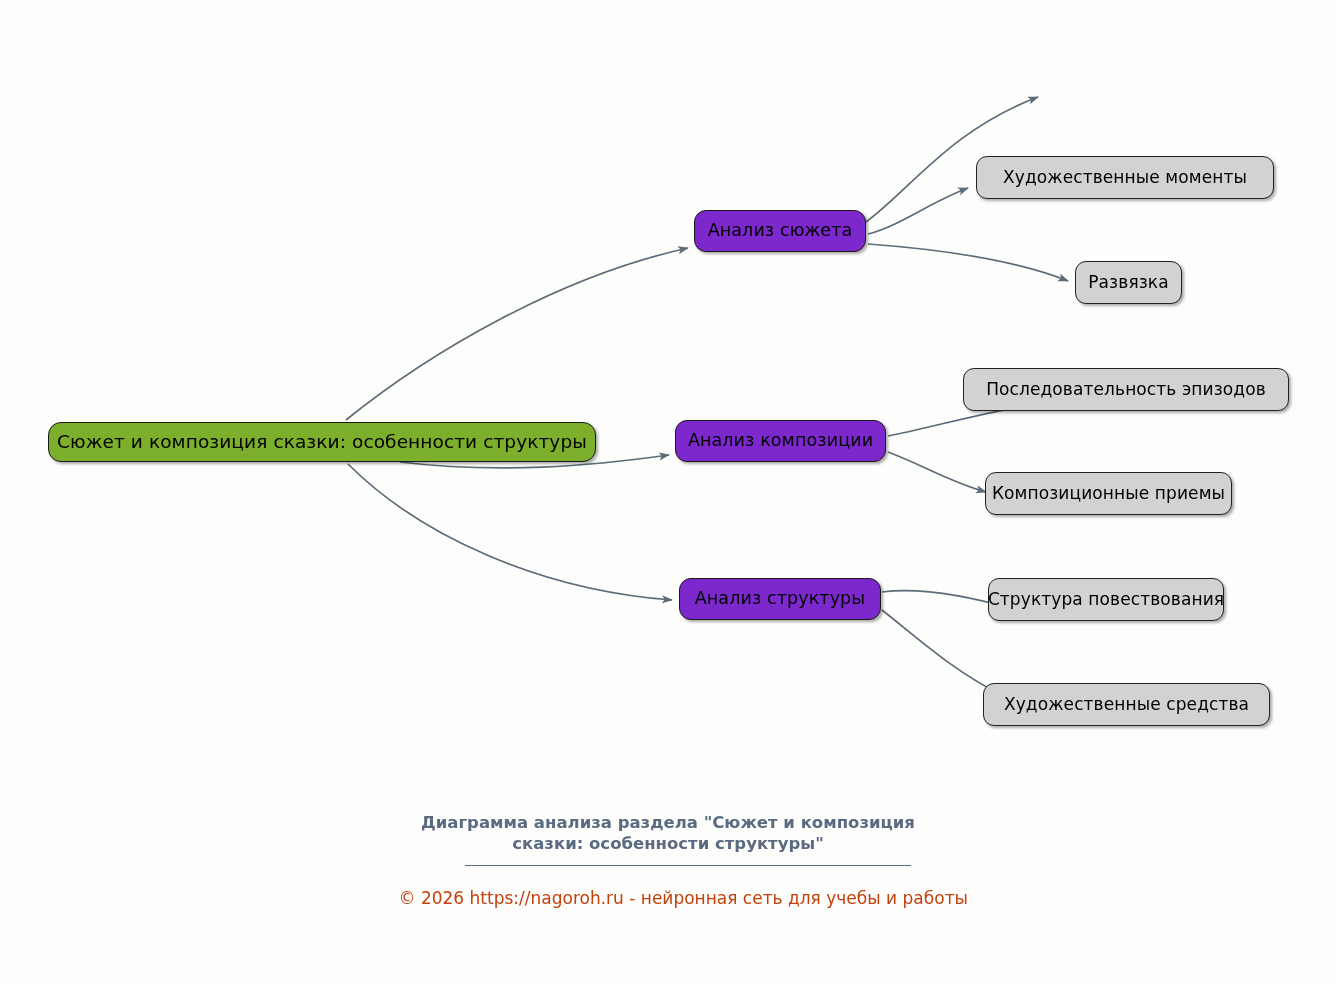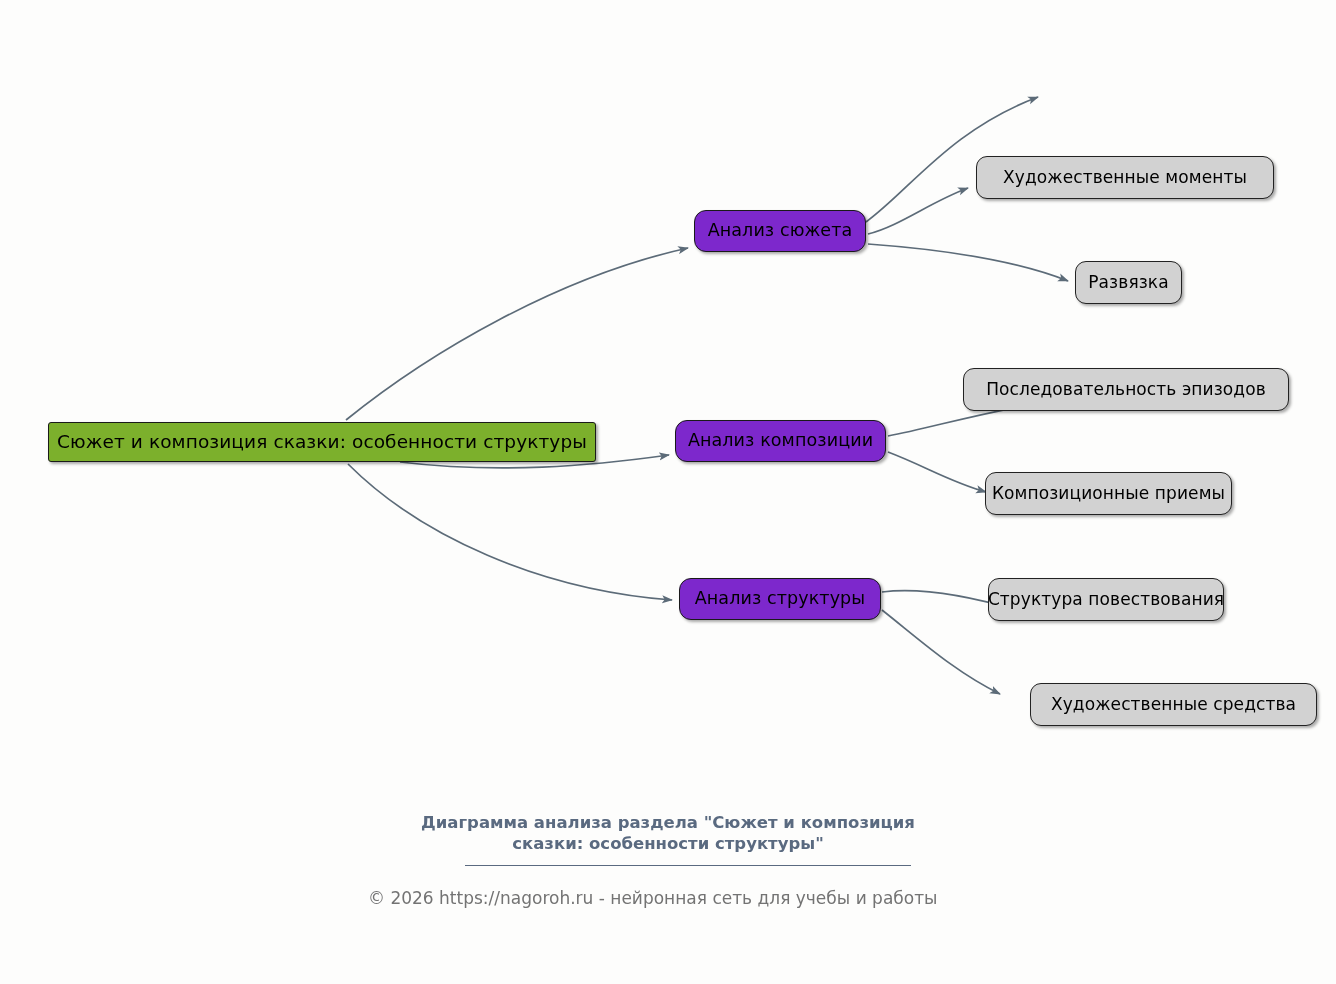--- a/index.html
+++ b/index.html
@@ -32,21 +32,21 @@
     border-radius: 11px;
     color: #000000;
     white-space: nowrap;
     box-shadow: 2px 2px 3px rgba(0,0,0,0.33);
     font-size: 17.5px;
     line-height: 1;
     letter-spacing: 0.1px;
   }
   .node.root {
     background: #7cb02c;
-    border-radius: 3px;
+    border-radius: 13px;
     font-size: 18.5px;
   }
   .node.branch {
     background: #7d28cc;
     border-radius: 12px;
     font-size: 17.5px;
   }
   .node.leaf {
     background: #d2d2d2;
     border-color: #222222;
@@ -61,22 +61,22 @@
     line-height: 1.3;
     font-family: "DejaVu Sans", "Liberation Sans", sans-serif;
   }
   .divider {
     position: absolute;
     height: 0;
     border-top: 1.6px solid #5a6a80;
   }
   .footer {
     position: absolute;
-    text-align: left;
-    color: #737373;
+    text-align: right;
+    color: #c2410c;
     font-size: 17px;
     font-family: "DejaVu Sans", "Liberation Sans", sans-serif;
   }
 </style>
 </head>
 <body>
 
 <div id="page">
 
   <svg id="edges" viewBox="0 0 1336 984" xmlns="http://www.w3.org/2000/svg">
@@ -114,21 +114,21 @@
   <div class="node leaf" style="left:976px; top:156px; width:298px; height:43px;">Художественные моменты</div>
 
   <div class="node leaf" style="left:1075px; top:261px; width:107px; height:43px;">Развязка</div>
 
   <div class="node leaf" style="left:963px; top:368px; width:326px; height:43px;">Последовательность эпизодов</div>
 
   <div class="node leaf" style="left:985px; top:472px; width:247px; height:43px;">Композиционные приемы</div>
 
   <div class="node leaf" style="left:988px; top:578px; width:236px; height:43px;">Структура повествования</div>
 
-  <div class="node leaf" style="left:983px; top:683px; width:287px; height:43px;margin-left:47px;">Художественные средства</div>
+  <div class="node leaf" style="left:983px; top:683px; width:287px; height:43px;">Художественные средства</div>
 
   <div class="caption" style="left:368px; top:812px; width:600px;">
     <div>Диаграмма анализа раздела "Сюжет и композиция</div>
     <div>сказки: особенности структуры"</div>
   </div>
 
   <div class="divider" style="left:465px; top:865px; width:446px;"></div>
 
   <div class="footer" style="left:368px; top:888px; width:600px;">© 2026 https://nagoroh.ru - нейронная сеть для учебы и работы</div>
 

